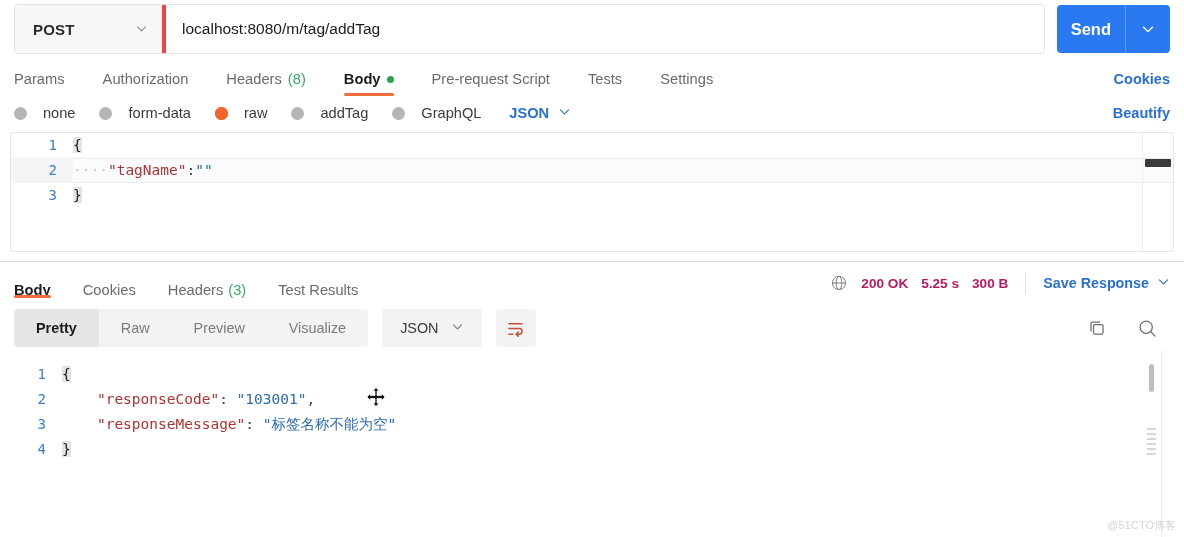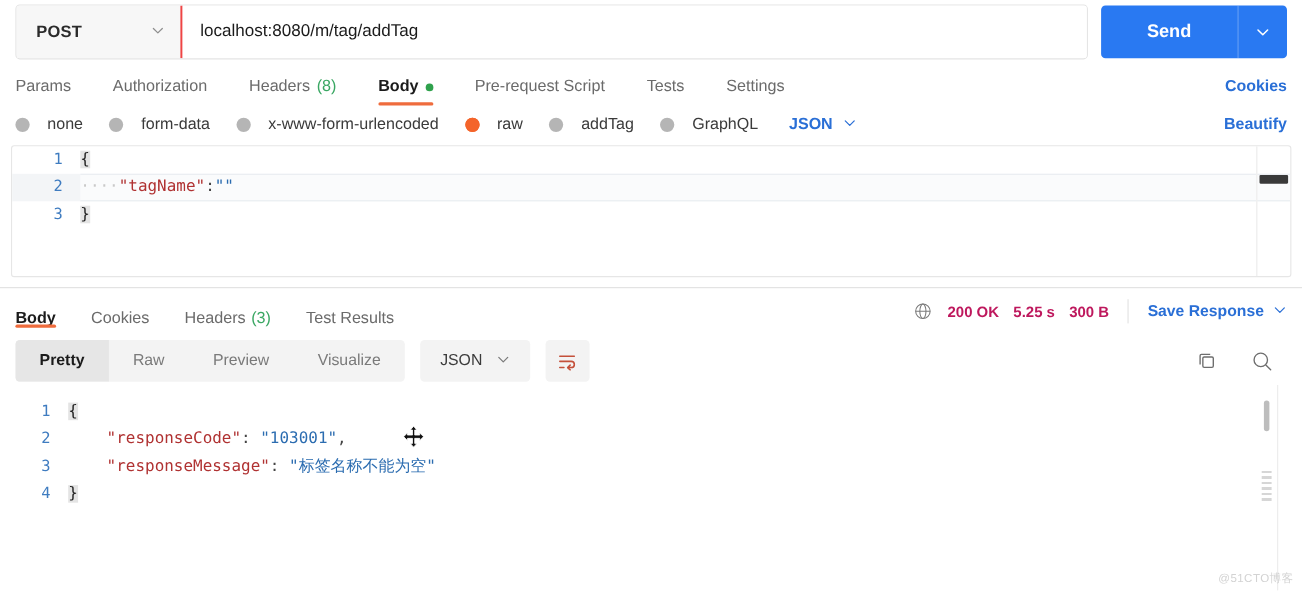--- a/index.html
+++ b/index.html
@@ -21,36 +21,36 @@
     height:56px;box-sizing:border-box;
   }
   .method-url{
     display:flex;flex:1;height:48px;
     border:1px solid #e3e3e3;border-radius:4px;
     background:#fff;overflow:hidden;
   }
   .method{
     width:151px;display:flex;align-items:center;justify-content:space-between;
     padding:0 14px 0 18px;box-sizing:border-box;
-    background:#f7f7f7;border-right:2px solid #ef4444;
+    background:#f7f7f7;border-right:4px solid #ef4444;
     font-size:15px;font-weight:700;color:#2b2b2b;letter-spacing:.2px;
     cursor:pointer;
   }
   .method .cv{color:#8f8f8f;}
   .urlinput{
     flex:1;display:flex;align-items:center;padding:0 16px;
     font-size:15.5px;color:#1b1b1b;background:#fff;cursor:text;
   }
   .send-wrap{
     display:flex;margin-left:12px;height:48px;
     border-radius:4px;overflow:hidden;background:#2979f2;
   }
   .send-btn{
     display:flex;align-items:center;justify-content:center;
-    padding:0 42px;color:#fff;font-size:16.5px;font-weight:700;cursor:pointer;
+    padding:0 14px;color:#fff;font-size:16.5px;font-weight:700;cursor:pointer;
   }
   .send-split{
     width:44px;display:flex;align-items:center;justify-content:center;
     border-left:1px solid rgba(255,255,255,.28);color:#fff;cursor:pointer;
   }
 
   
   .req-tabs{
     display:flex;align-items:flex-end;
     padding:0 14px;height:40px;position:relative;
@@ -255,24 +255,20 @@
   </div>
 
   <div class="mode-row">
     <div class="radio">
       <span class="rd"></span>
       <span>none</span>
     </div>
     <div class="radio">
       <span class="rd"></span>
       <span>form-data</span>
-    </div>
-    <div class="radio">
-      <span class="rd"></span>
-      <span>x-www-form-urlencoded</span>
     </div>
     <div class="radio sel">
       <span class="rd"></span>
       <span>raw</span>
     </div>
     <div class="radio">
       <span class="rd"></span>
       <span>addTag</span>
     </div>
     <div class="radio">

